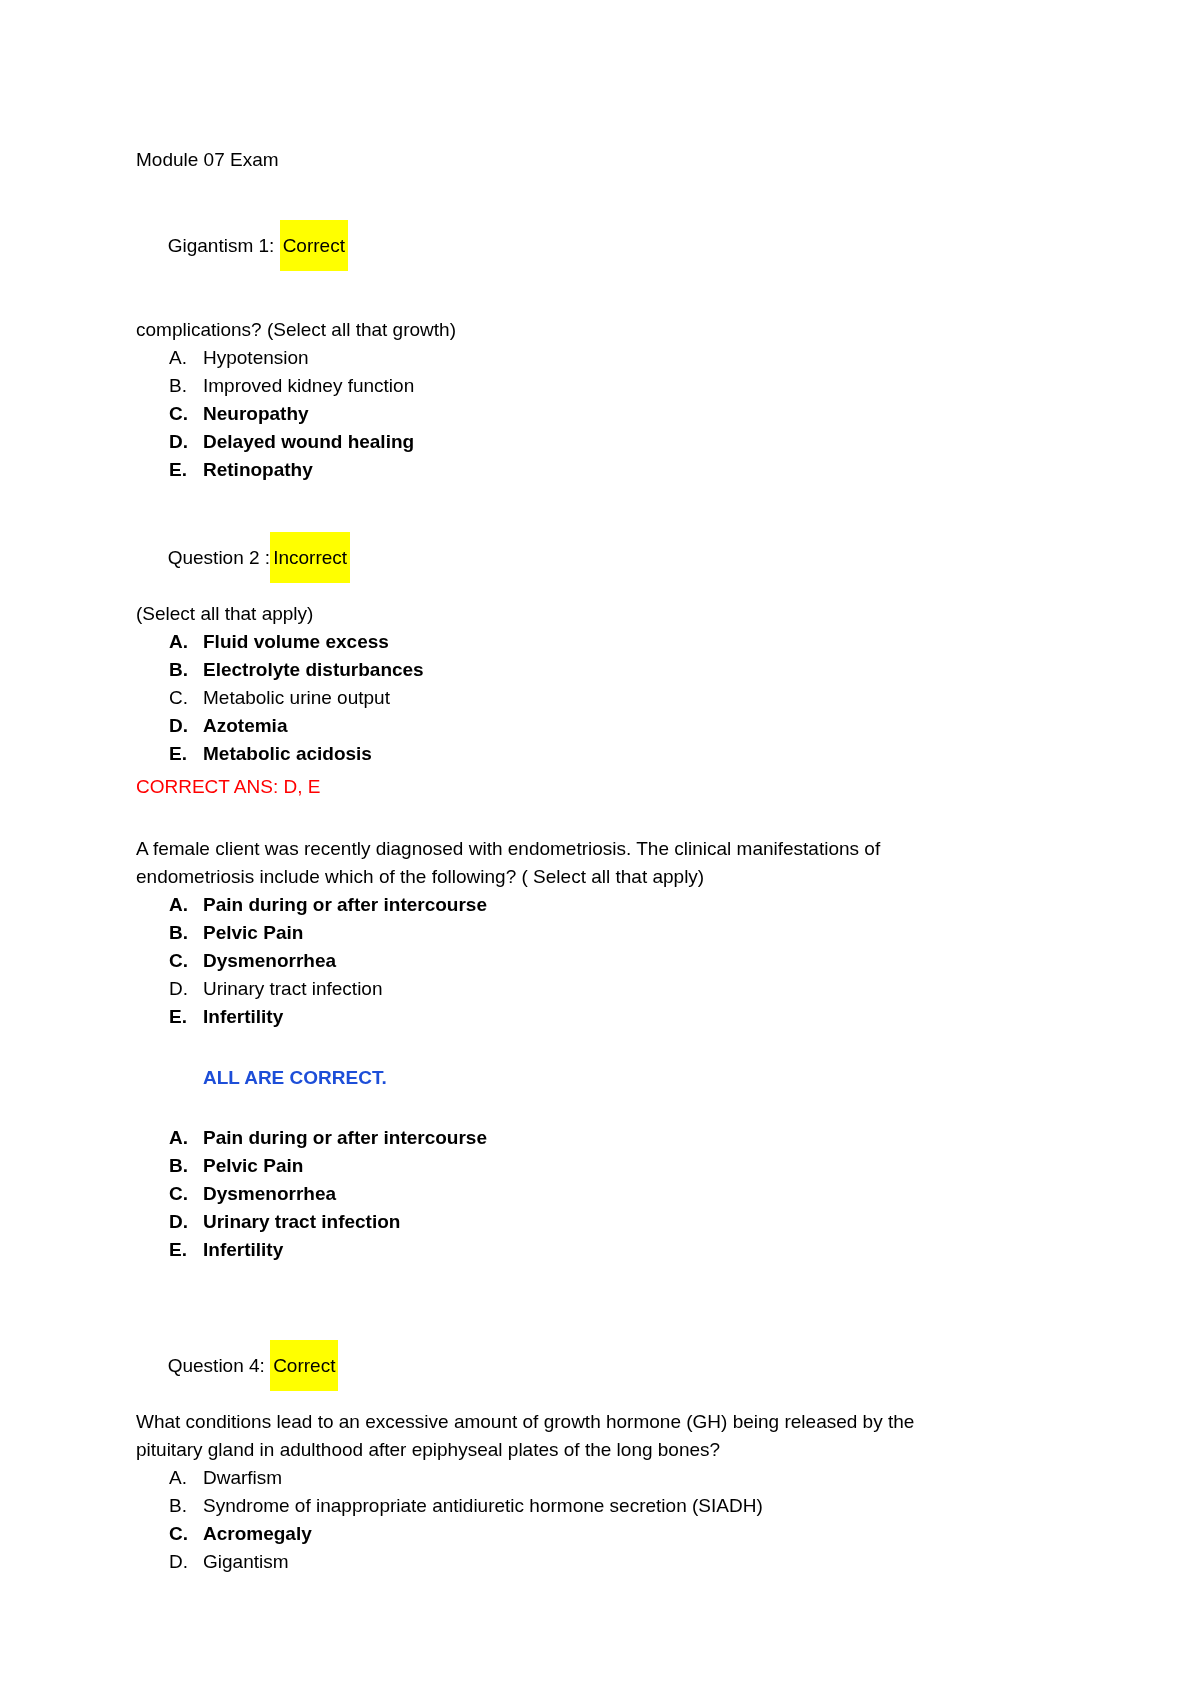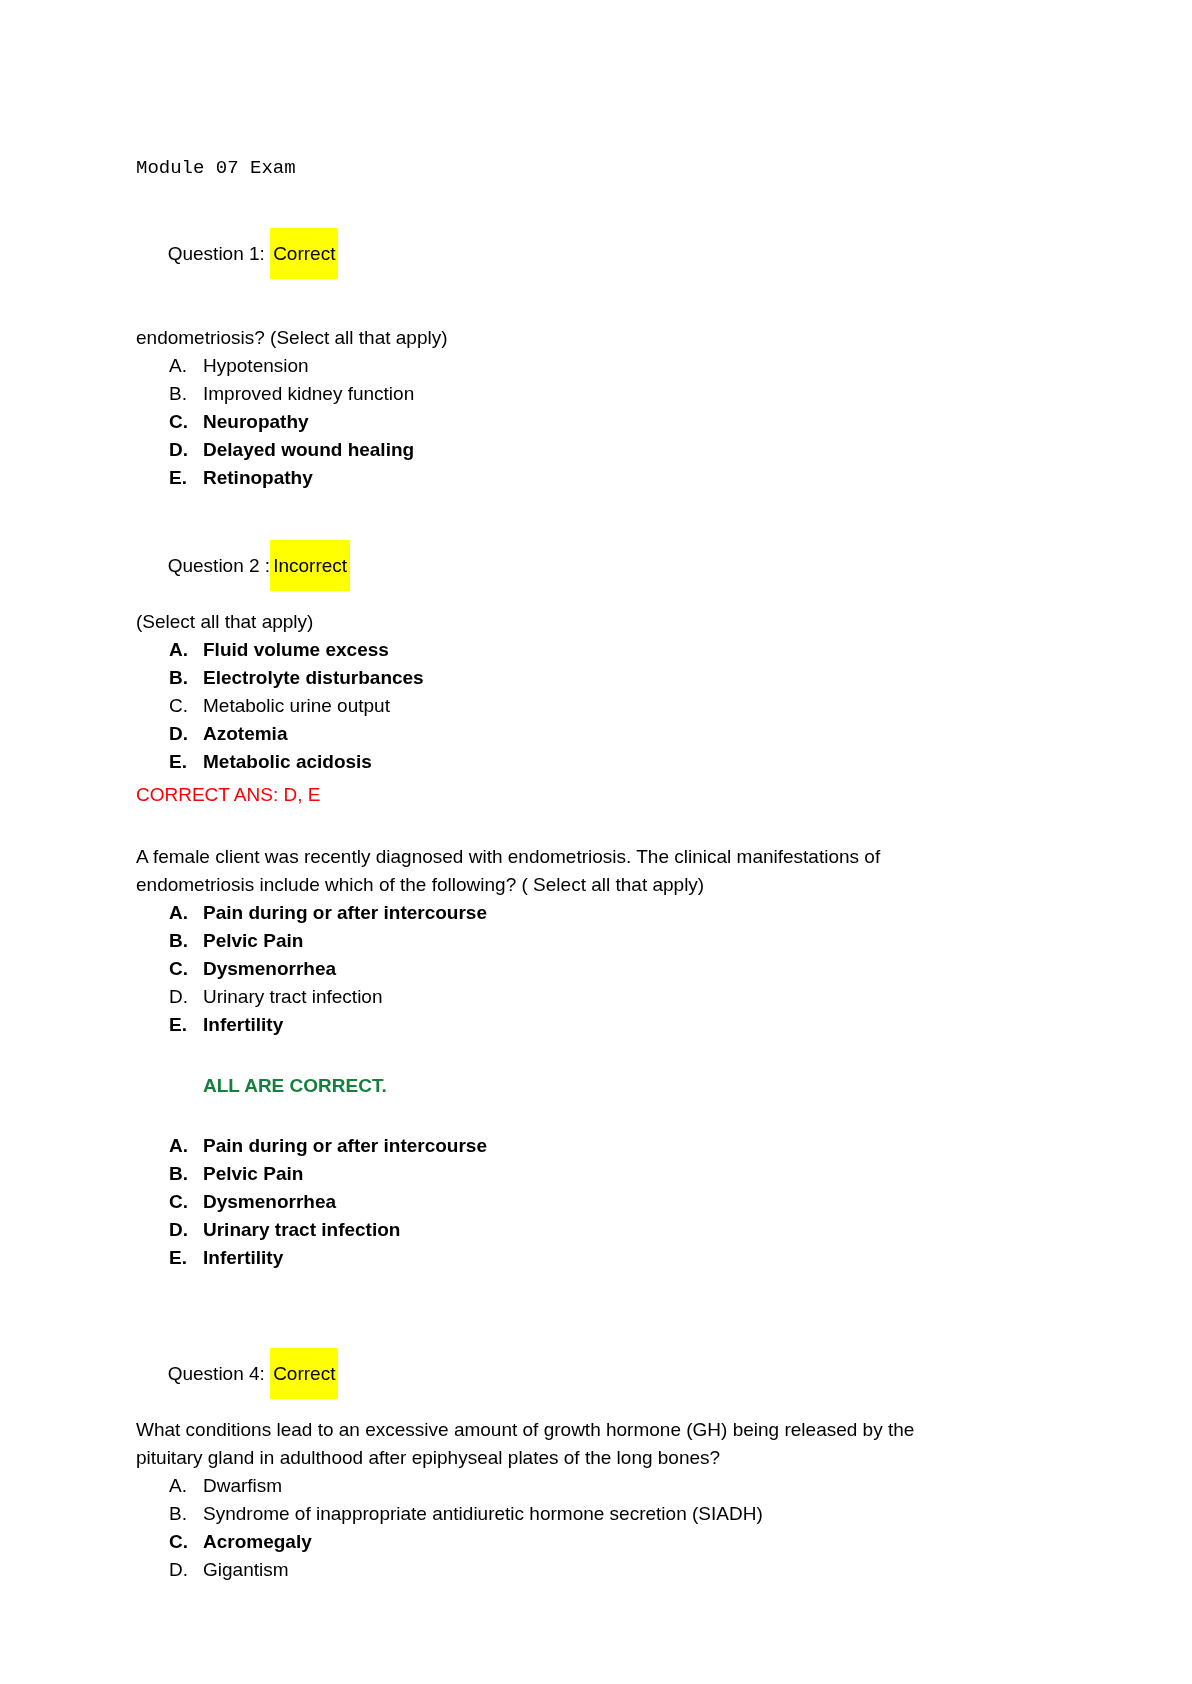--- a/index.html
+++ b/index.html
@@ -15,22 +15,21 @@
     line-height: 28px;
     color: #000000;
     overflow: hidden;
   }
   .page {
     padding: 138px 120px 0 136px;
     box-sizing: border-box;
     width: 1192px;
   }
   .doc-title {
-    margin: 16px 0 30px 0;
-    font-family: Liberation Mono, monospace;
+    margin: 8px 0 30px 0;
   }
   .q-heading {
     white-space: pre-wrap;
   }
   .q-heading.gap-below {
     margin-bottom: 28px;
   }
   .hl {
     background: #ffff00;
     padding: 15px 3px;
@@ -52,42 +51,42 @@
   }
   .bold {
     font-weight: 700;
   }
   .answer-note {
     color: #ff0000;
     font-weight: 400;
     margin-top: 5px;
   }
   .all-correct-note {
-    color: #15803d;
+    color: #1d4ed8;
     font-weight: 700;
     margin-left: 67px;
     margin-top: 33px;
     margin-bottom: 32px;
   }
   .q-block-1 { margin-bottom: 32px; }
   .q-block-2 { margin-bottom: 34px; }
   .q-block-3 { margin-bottom: 60px; }
 </style>
 </head>
 <body>
 
 <div class="page">
 
   <div class="doc-title">Module 07 Exam</div>
 
   <div class="q-block-1">
     <div class="q-heading gap-below">
-      <span class="q-label">Question 1: </span><span class="hl">Correct</span>
-    </div>
-    <div class="prompt-line">endometriosis? (Select all that apply)</div>
+      <span class="q-label">Gigantism 1: </span><span class="hl">Correct</span>
+    </div>
+    <div class="prompt-line">complications? (Select all that growth)</div>
     <div class="opt">
       <span class="opt-letter">A.</span>
       <span class="opt-text">Hypotension</span>
     </div>
     <div class="opt">
       <span class="opt-letter">B.</span>
       <span class="opt-text">Improved kidney function</span>
     </div>
     <div class="opt bold">
       <span class="opt-letter">C.</span>

